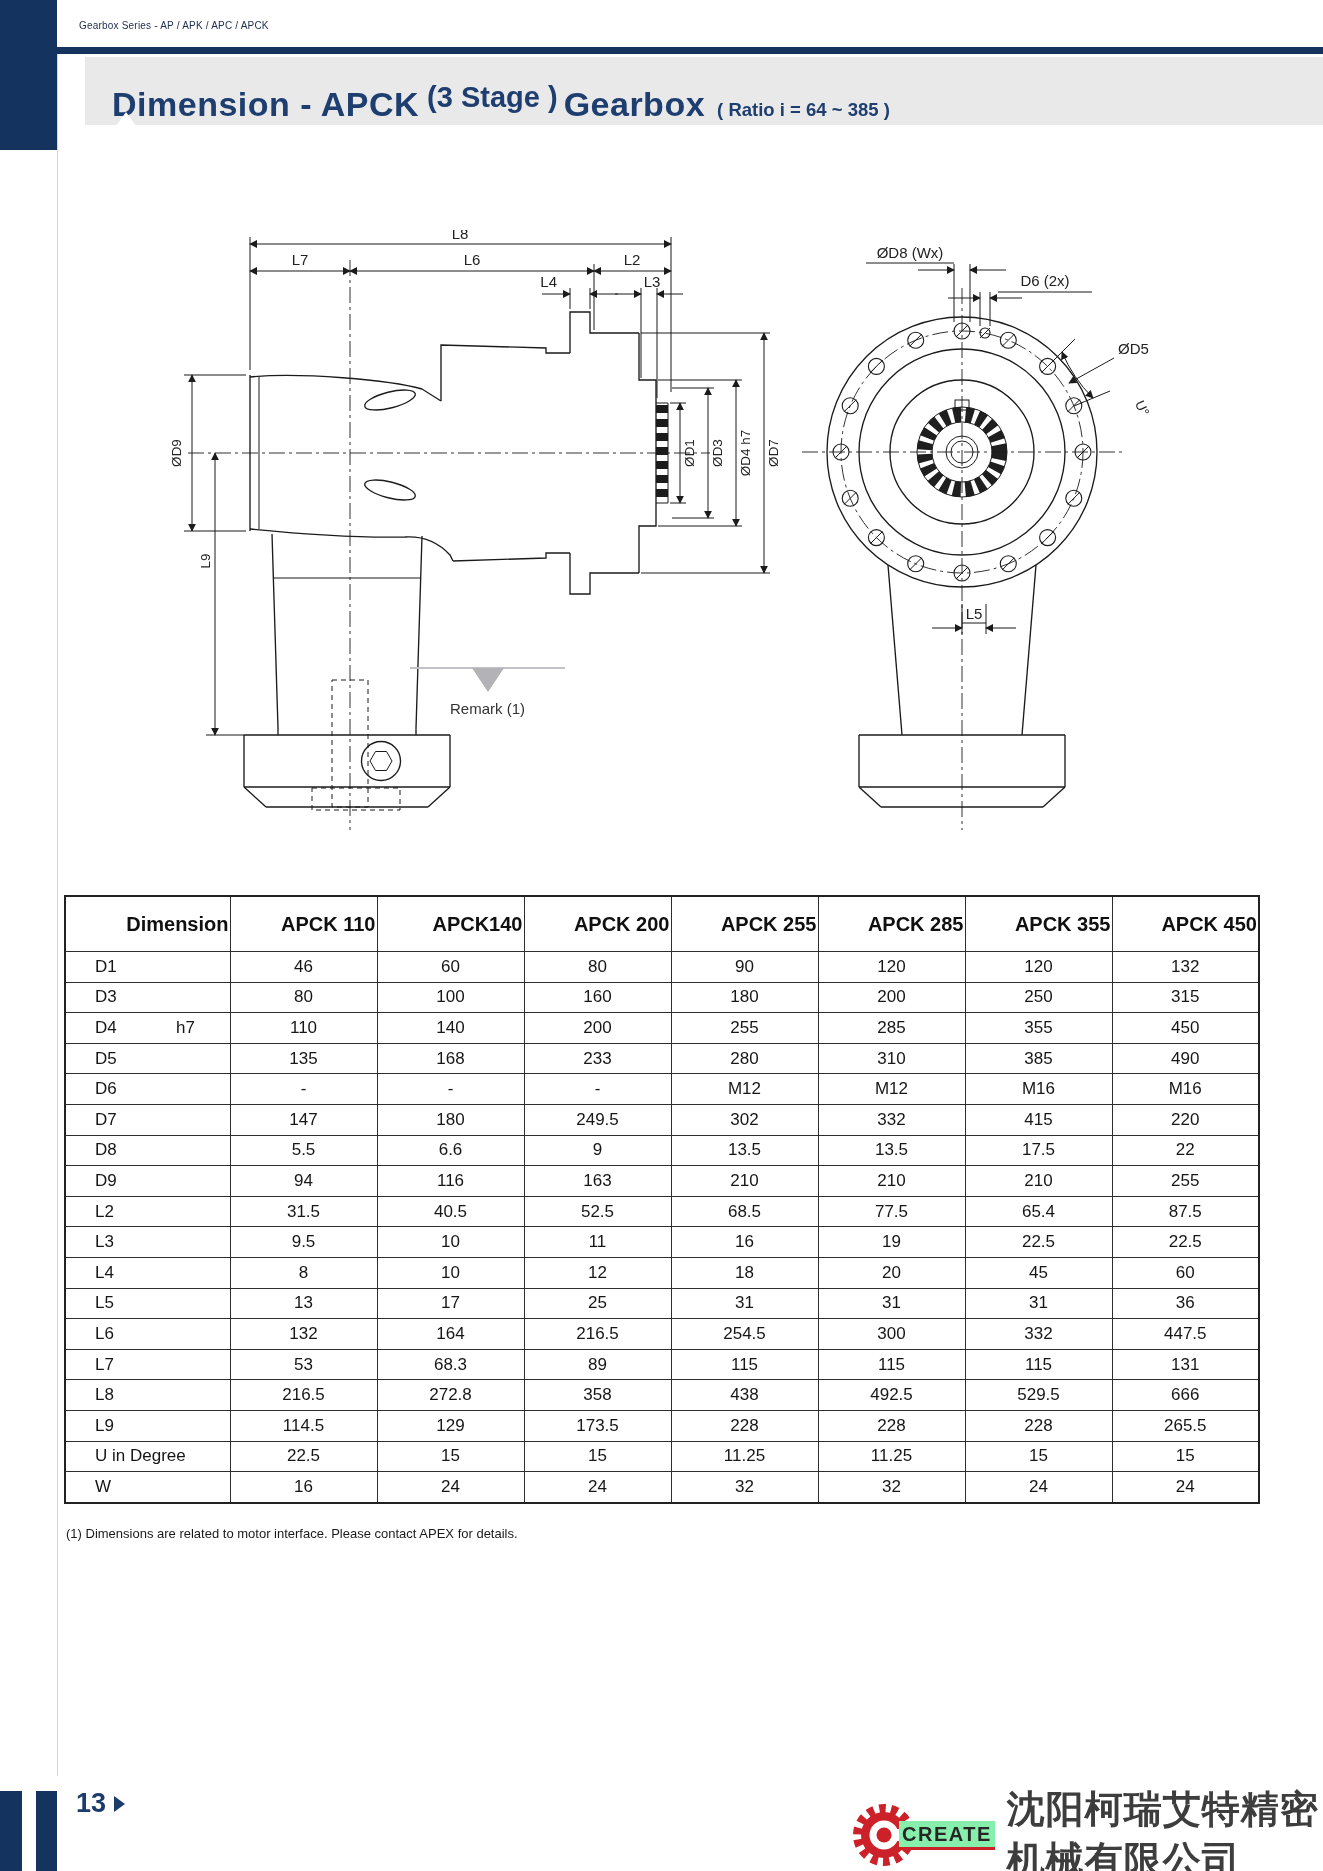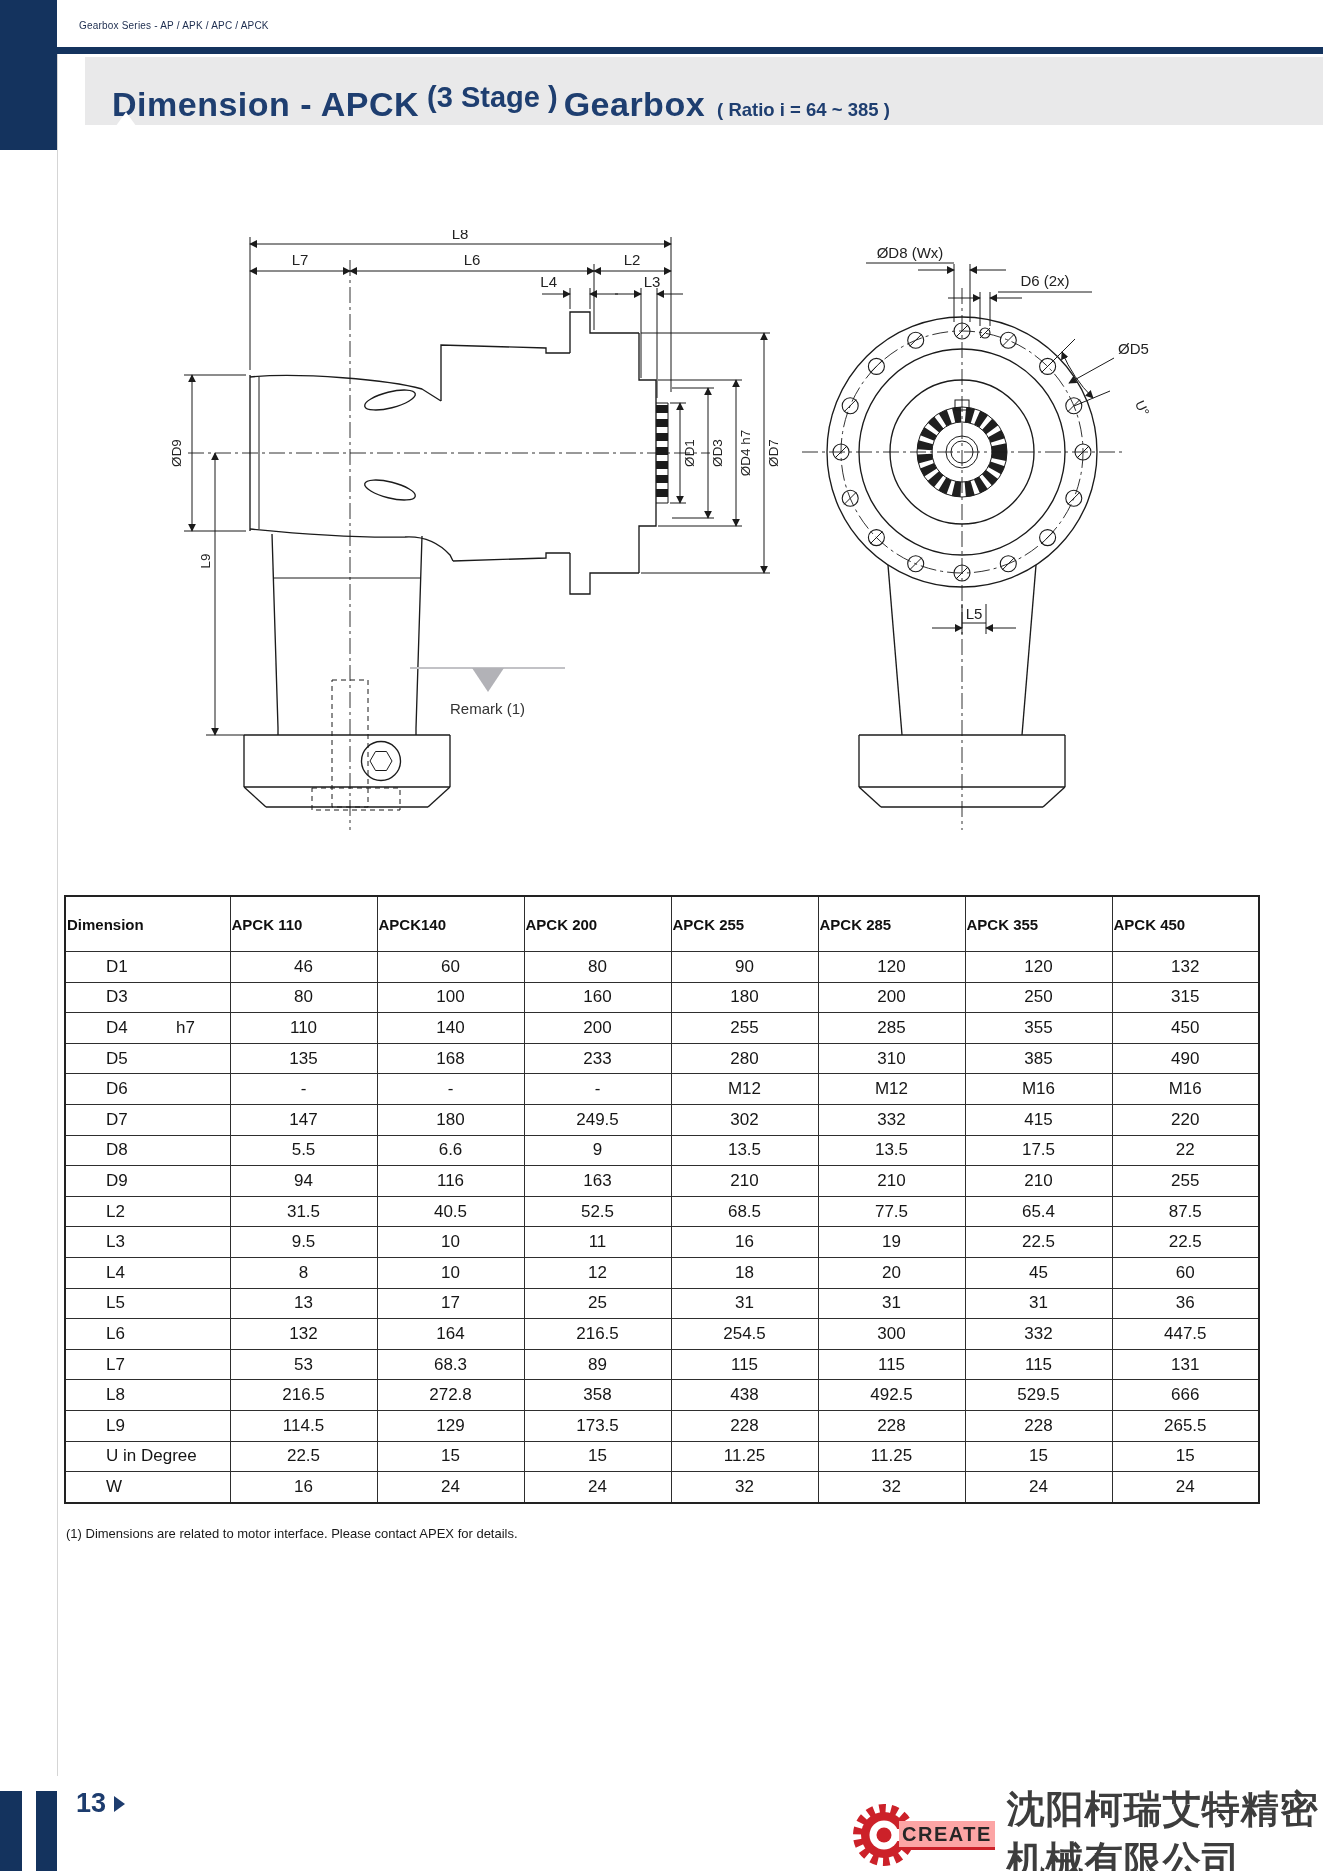--- a/index.html
+++ b/index.html
@@ -28,35 +28,35 @@
   .slash{stroke:#1b1b1b;stroke-width:1;}
   .tooth{stroke:#1b1b1b;stroke-width:12;stroke-dasharray:8 6;fill:none;}
   .gteeth{fill:none;stroke:#1f1f1f;stroke-width:15;stroke-dasharray:7.5 4.5;}
   text.dl{font-size:15px;fill:#222;font-family:"Liberation Sans",sans-serif;}
   text.dv{font-size:13.5px;fill:#222;font-family:"Liberation Sans",sans-serif;}
   text.rm{font-size:15px;fill:#333;font-family:"Liberation Sans",sans-serif;}
   
   .dim-table{position:absolute;left:64px;top:895px;width:1194px;border-collapse:collapse;table-layout:fixed;
              border:2.5px solid #222;}
   .dim-table th,.dim-table td{border:1.4px solid #2e2e2e;}
-  .dim-table th{height:52px;font-size:15px;font-weight:bold;color:#101010;text-align:left;}
+  .dim-table th{height:52px;font-size:20px;font-weight:bold;color:#101010;text-align:right;}
   .dim-table td{height:29.6px;font-size:17px;color:#161616;text-align:center;padding:0;}
-  .dim-table td.rowlabel{text-align:left;padding-left:40px;position:relative;}
+  .dim-table td.rowlabel{text-align:left;padding-left:29px;position:relative;}
   .dim-table td.rowlabel .suffix{position:absolute;left:110px;}
   .footnote{position:absolute;left:66px;top:1526px;font-size:13px;color:#1a1a1a;}
   
   .fbar1{position:absolute;left:0;top:1791px;width:22px;height:80px;background:#14335e;}
   .fbar2{position:absolute;left:36px;top:1791px;width:21px;height:80px;background:#14335e;}
   .page-number{position:absolute;left:76px;top:1788px;font-size:27px;font-weight:bold;color:#1d3c6e;
                display:flex;align-items:center;gap:8px;}
   .pg-arrow{width:0;height:0;border-top:8px solid transparent;border-bottom:8px solid transparent;
             border-left:11px solid #1d3c6e;display:inline-block;}
   .logo{position:absolute;left:851px;top:1784px;display:flex;align-items:center;}
   .gear{width:66px;height:66px;flex:0 0 auto;}
-  .brand{margin-left:-18px;background:#fca5a5;padding:2px 3px 1px;font-size:20px;font-weight:bold;
+  .brand{margin-left:-18px;background:#86efac;padding:2px 3px 1px;font-size:20px;font-weight:bold;
          letter-spacing:1.5px;color:#262626;border-bottom:3px solid #cc2129;}
   .company{margin-left:12px;font-size:38px;font-weight:bold;color:#3d3d3d;letter-spacing:1px;
            font-family:"Liberation Sans","DejaVu Sans",sans-serif;}
 </style>
 </head>
 <body>
 
 <div class="page">
 
   <div class="corner-block"></div>

